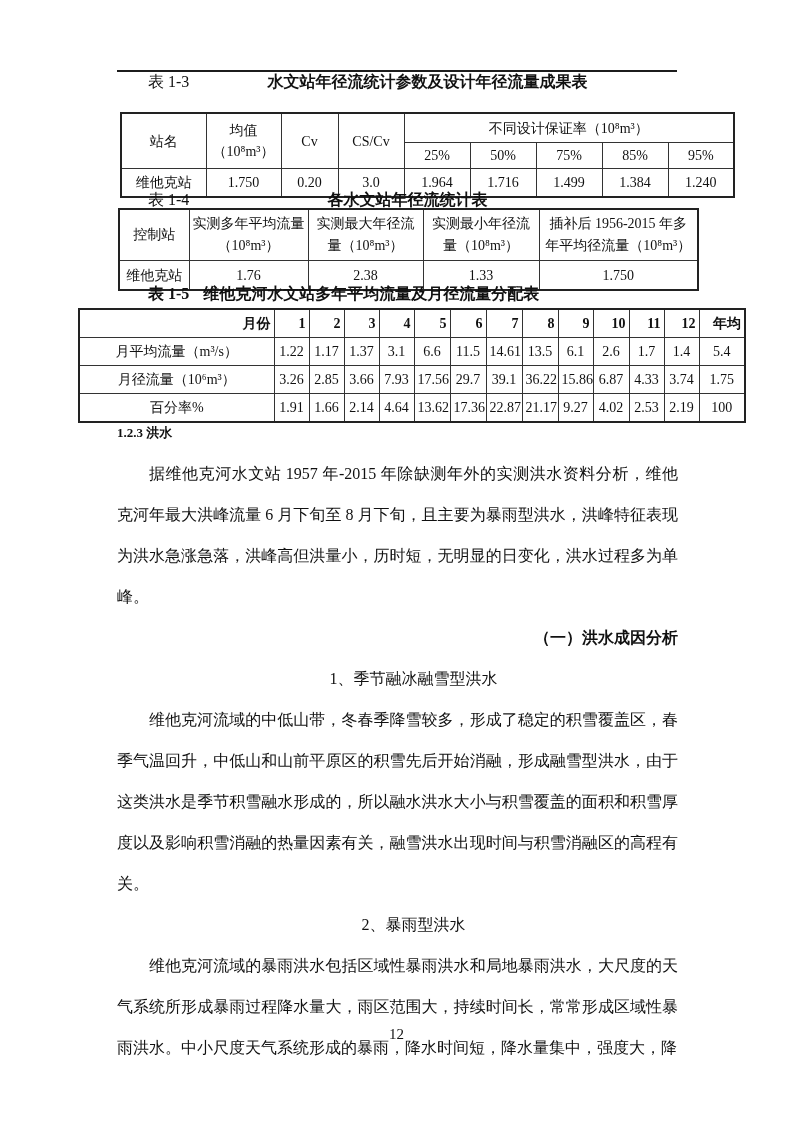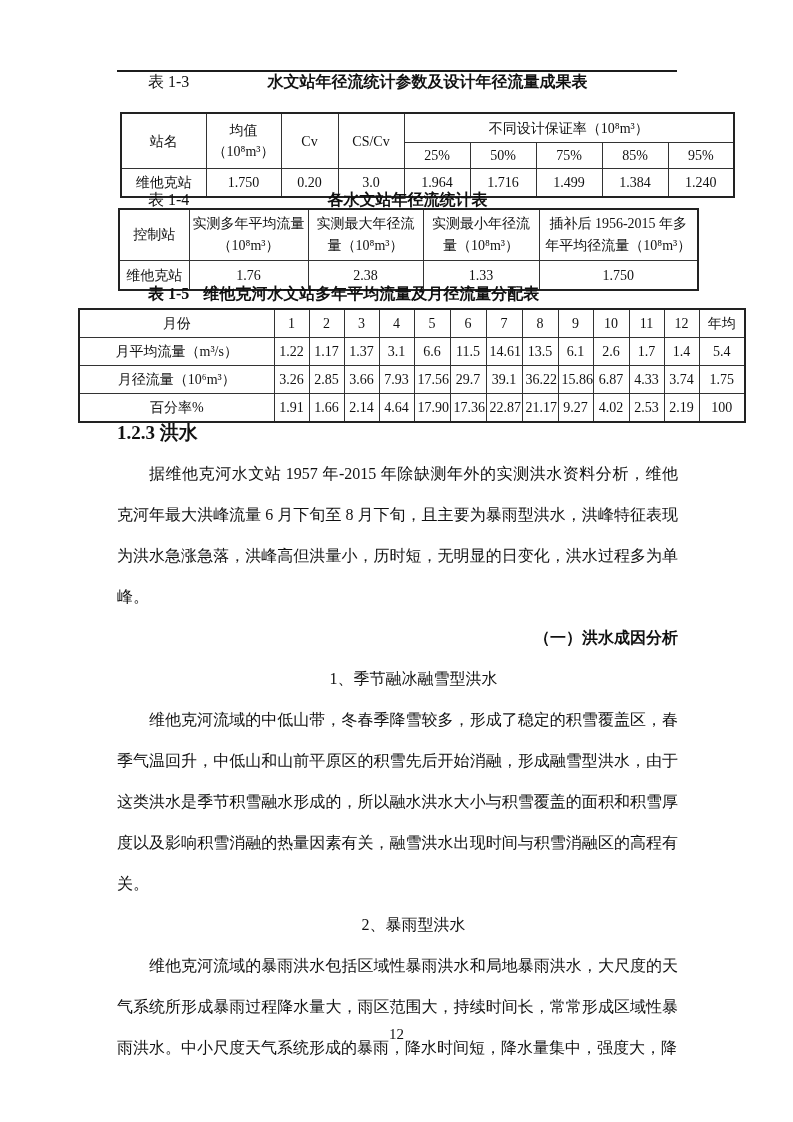--- a/index.html
+++ b/index.html
@@ -25,27 +25,27 @@
             font-size:14px;line-height:1.5;padding:1px 3px;overflow:hidden;}
   .t13{top:112px;left:120px;width:615px;}
   .t13 tr.r1 td{height:26px;}
   .t13 tr.r2 td{height:23px;}
   .t13 tr.r3 td{height:25px;}
   .t14{top:208px;left:118px;width:579px;}
   .t14 tr.hd td{height:48px;line-height:1.55;}
   .t14 tr.dt td{height:26px;}
   .t15{top:308px;left:78px;width:667px;}
   .t15 td{height:25px;text-align:left;padding-left:5px;}
-  .t15 tr.hd td{font-weight:normal;}
+  .t15 tr.hd td{font-weight:bold;text-align:right;}
   .t15 td.rowlab{font-weight:normal;}
 
   
   .textblock{position:absolute;left:117px;top:419px;width:561px;font-size:16px;
              text-align:justify;}
-  .h-sec{font-size:19px;font-weight:bold;line-height:27px;margin:0 0 7px 0;text-align:left;}
+  .h-sec{font-size:13px;font-weight:bold;line-height:27px;margin:0 0 7px 0;text-align:left;}
   .textblock p{margin:0;line-height:41px;text-indent:2em;}
   .sub-bold{font-weight:bold;line-height:32.5px;text-indent:0 !important;text-align:right;}
   .sub-num{line-height:32.5px;text-indent:2em;text-align:center;}
 
   .page-num{position:absolute;top:1026px;left:0;width:100%;text-align:center;
             font-size:15px;}
 </style>
 </head>
 <body>
 
@@ -199,21 +199,21 @@
         <td>4.33</td>
         <td>3.74</td>
         <td>1.75</td>
       </tr>
       <tr>
         <td class="rowlab">百分率%</td>
         <td>1.91</td>
         <td>1.66</td>
         <td>2.14</td>
         <td>4.64</td>
-        <td>17.90</td>
+        <td>13.62</td>
         <td>17.36</td>
         <td>22.87</td>
         <td>21.17</td>
         <td>9.27</td>
         <td>4.02</td>
         <td>2.53</td>
         <td>2.19</td>
         <td>100</td>
       </tr>
     </tbody>

